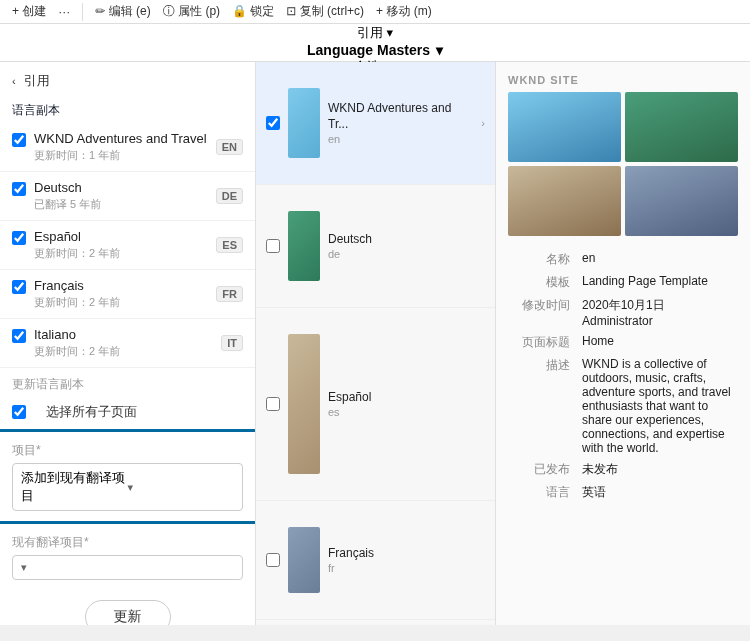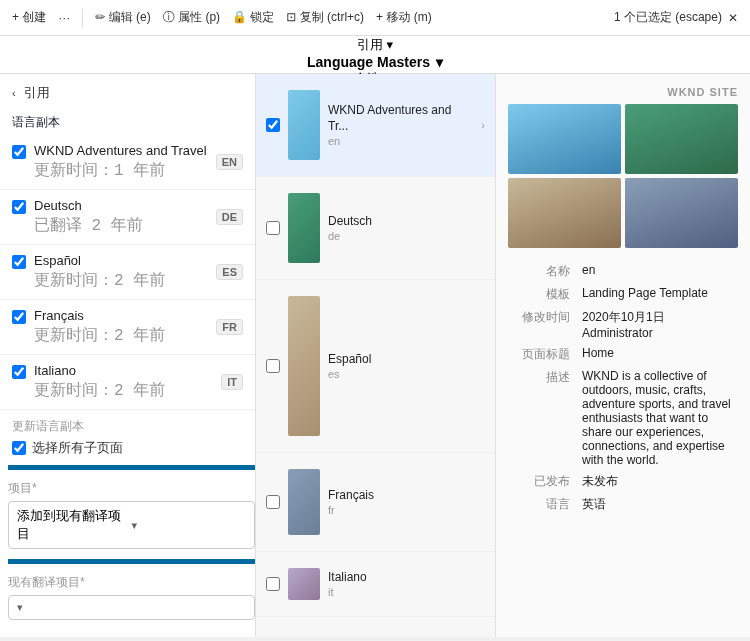--- a/index.html
+++ b/index.html
@@ -2,21 +2,21 @@
 <html><head>
   <meta charset="utf-8">
   <style>
     * { box-sizing: border-box; margin: 0; padding: 0; }
     body { font-family: -apple-system, BlinkMacSystemFont, "Segoe UI", sans-serif; font-size: 13px; background: #f0f0f0; width: 750px; height: 641px; overflow: hidden; }
 
     
     .toolbar {
       display: flex; align-items: center; gap: 12px;
       background: #fff; border-bottom: 1px solid #ddd;
-      padding: 6px 12px; height: 36px;
+      padding: 6px 12px; height: 24px;
     }
     .toolbar-item {
       display: flex; align-items: center; gap: 4px;
       color: #333; cursor: pointer; font-size: 12px;
       white-space: nowrap;
     }
     .toolbar-right { margin-left: auto; font-size: 12px; color: #333; display: flex; align-items: center; gap: 6px; }
 
     
     .secondbar {
@@ -48,32 +48,32 @@
       padding: 6px 12px 4px; font-size: 12px; color: #0f172a;
     }
 
     .lang-item {
       display: flex; align-items: flex-start; padding: 8px 12px;
       border-bottom: 1px solid #f0f0f0; gap: 8px;
     }
     .lang-item input[type=checkbox] { margin-top: 2px; flex-shrink: 0; }
     .lang-info { flex: 1; }
     .lang-name { font-size: 13px; color: #222; font-weight: 500; }
-    .lang-meta { font-size: 16px; color: #999; margin-top: 2px; font-family: Liberation Mono, monospace; }
+    .lang-meta { font-size: 11px; color: #999; margin-top: 2px; }
     .lang-badge {
       font-size: 11px; font-weight: 600; color: #666;
       background: #f0f0f0; border: 1px solid #ddd;
       border-radius: 3px; padding: 1px 5px; align-self: center;
     }
 
     .update-section { padding: 8px 12px; }
-    .update-label { font-size: 12px; color: #999; margin-bottom: 4px; }
-    .update-checkbox { display: flex; align-items: center; gap: 6px; font-size: 13px; color: #333; }
-
-    .form-section { padding: 10px 0; border-top: 5px solid #0369a1; margin-left: 8px; }
+    .update-label { font-size: 12px; color: #999; margin-bottom: 10px; }
+    .update-checkbox { display: flex; align-items: center; gap: 20px; font-size: 13px; color: #333; }
+
+    .form-section { padding: 10px 12px; border-top: 3px solid #0369a1; }
     .form-label { font-size: 12px; color: #999; margin-bottom: 4px; }
     .form-select-wrap {
       display: flex; align-items: center;
       border: 1px solid #ccc; border-radius: 4px; background: #fff;
       padding: 5px 8px; font-size: 13px; cursor: pointer;
     }
     .form-select-wrap span { flex: 1; }
     .form-select-wrap .arrow { font-size: 11px; color: #666; }
 
     .update-btn-wrap { padding: 10px 12px; text-align: center; }
@@ -81,39 +81,39 @@
       background: #fff; border: 1px solid #ccc; border-radius: 20px;
       padding: 7px 28px; font-size: 14px; cursor: pointer; color: #333;
     }
 
     
     .mid-panel {
       width: 240px; background: #f7f7f7; border-right: 1px solid #e0e0e0;
       overflow-y: auto;
     }
     .mid-item {
-      display: flex; align-items: center; padding: 16px 10px;
+      display: flex; align-items: center; padding: 26px 10px;
       border-bottom: 1px solid #eee; gap: 8px; cursor: pointer;
     }
     .mid-item.active { background: #e8f0fe; }
     .mid-item input[type=checkbox] { flex-shrink: 0; }
     .mid-thumb {
       width: 32px; height: 32px; background: #ccc; border-radius: 2px;
       flex-shrink: 0; overflow: hidden; display: flex; align-items: center; justify-content: center;
     }
     .mid-item-info { flex: 1; }
     .mid-item-title { font-size: 12px; color: #222; line-height: 1.3; }
     .mid-item-sub { font-size: 11px; color: #999; }
     .mid-chevron { font-size: 11px; color: #999; }
 
     
     .right-panel {
       flex: 1; background: #fafafa; overflow-y: auto; padding: 12px;
     }
-    .site-label { font-size: 11px; color: #999; text-align: right; margin-bottom: 6px; font-weight: 600; letter-spacing: 1px; }
+    .site-label { font-size: 11px; color: #999; margin-bottom: 6px; font-weight: 600; letter-spacing: 1px; }
     .preview-grid {
       display: grid; grid-template-columns: 1fr 1fr;
       gap: 4px; margin-bottom: 12px;
     }
     .preview-cell {
       background: #ddd; border-radius: 2px; overflow: hidden;
     }
 
     
     .pc1 { background: linear-gradient(135deg, #7ecaec 0%, #5aadd4 100%); height: 70px; }
@@ -138,24 +138,20 @@
 
 <div class="toolbar">
   <span class="toolbar-item">+ 创建</span>
   <span class="toolbar-item">···</span>
   <span class="toolbar-separator"></span>
   <span class="toolbar-item">✏ 编辑 (e)</span>
   <span class="toolbar-item">ⓘ 属性 (p)</span>
   <span class="toolbar-item">🔒 锁定</span>
   <span class="toolbar-item">⊡ 复制 (ctrl+c)</span>
   <span class="toolbar-item">+ 移动 (m)</span>
-  <div class="toolbar-right">
-    <span>1 个已选定 (escape)</span>
-    <span>✕</span>
-  </div>
 </div>
 
 <div class="secondbar">
   <div class="secondbar-left">
     <span>
       <span>引用</span>
       <span>▾</span>
     </span>
   </div>
   <div class="secondbar-center">
@@ -186,21 +182,21 @@
         <div class="lang-name">WKND Adventures and Travel</div>
         <div class="lang-meta">更新时间：1 年前</div>
       </div>
       <span class="lang-badge">EN</span>
     </div>
 
     <div class="lang-item">
       <input type="checkbox" checked="" style="">
       <div class="lang-info">
         <div class="lang-name">Deutsch</div>
-        <div class="lang-meta">已翻译 2 年前</div>
+        <div class="lang-meta">已翻译 5 年前</div>
       </div>
       <span class="lang-badge">DE</span>
     </div>
 
     <div class="lang-item">
       <input type="checkbox" checked="" style="">
       <div class="lang-info">
         <div class="lang-name">Español</div>
         <div class="lang-meta">更新时间：2 年前</div>
       </div>

